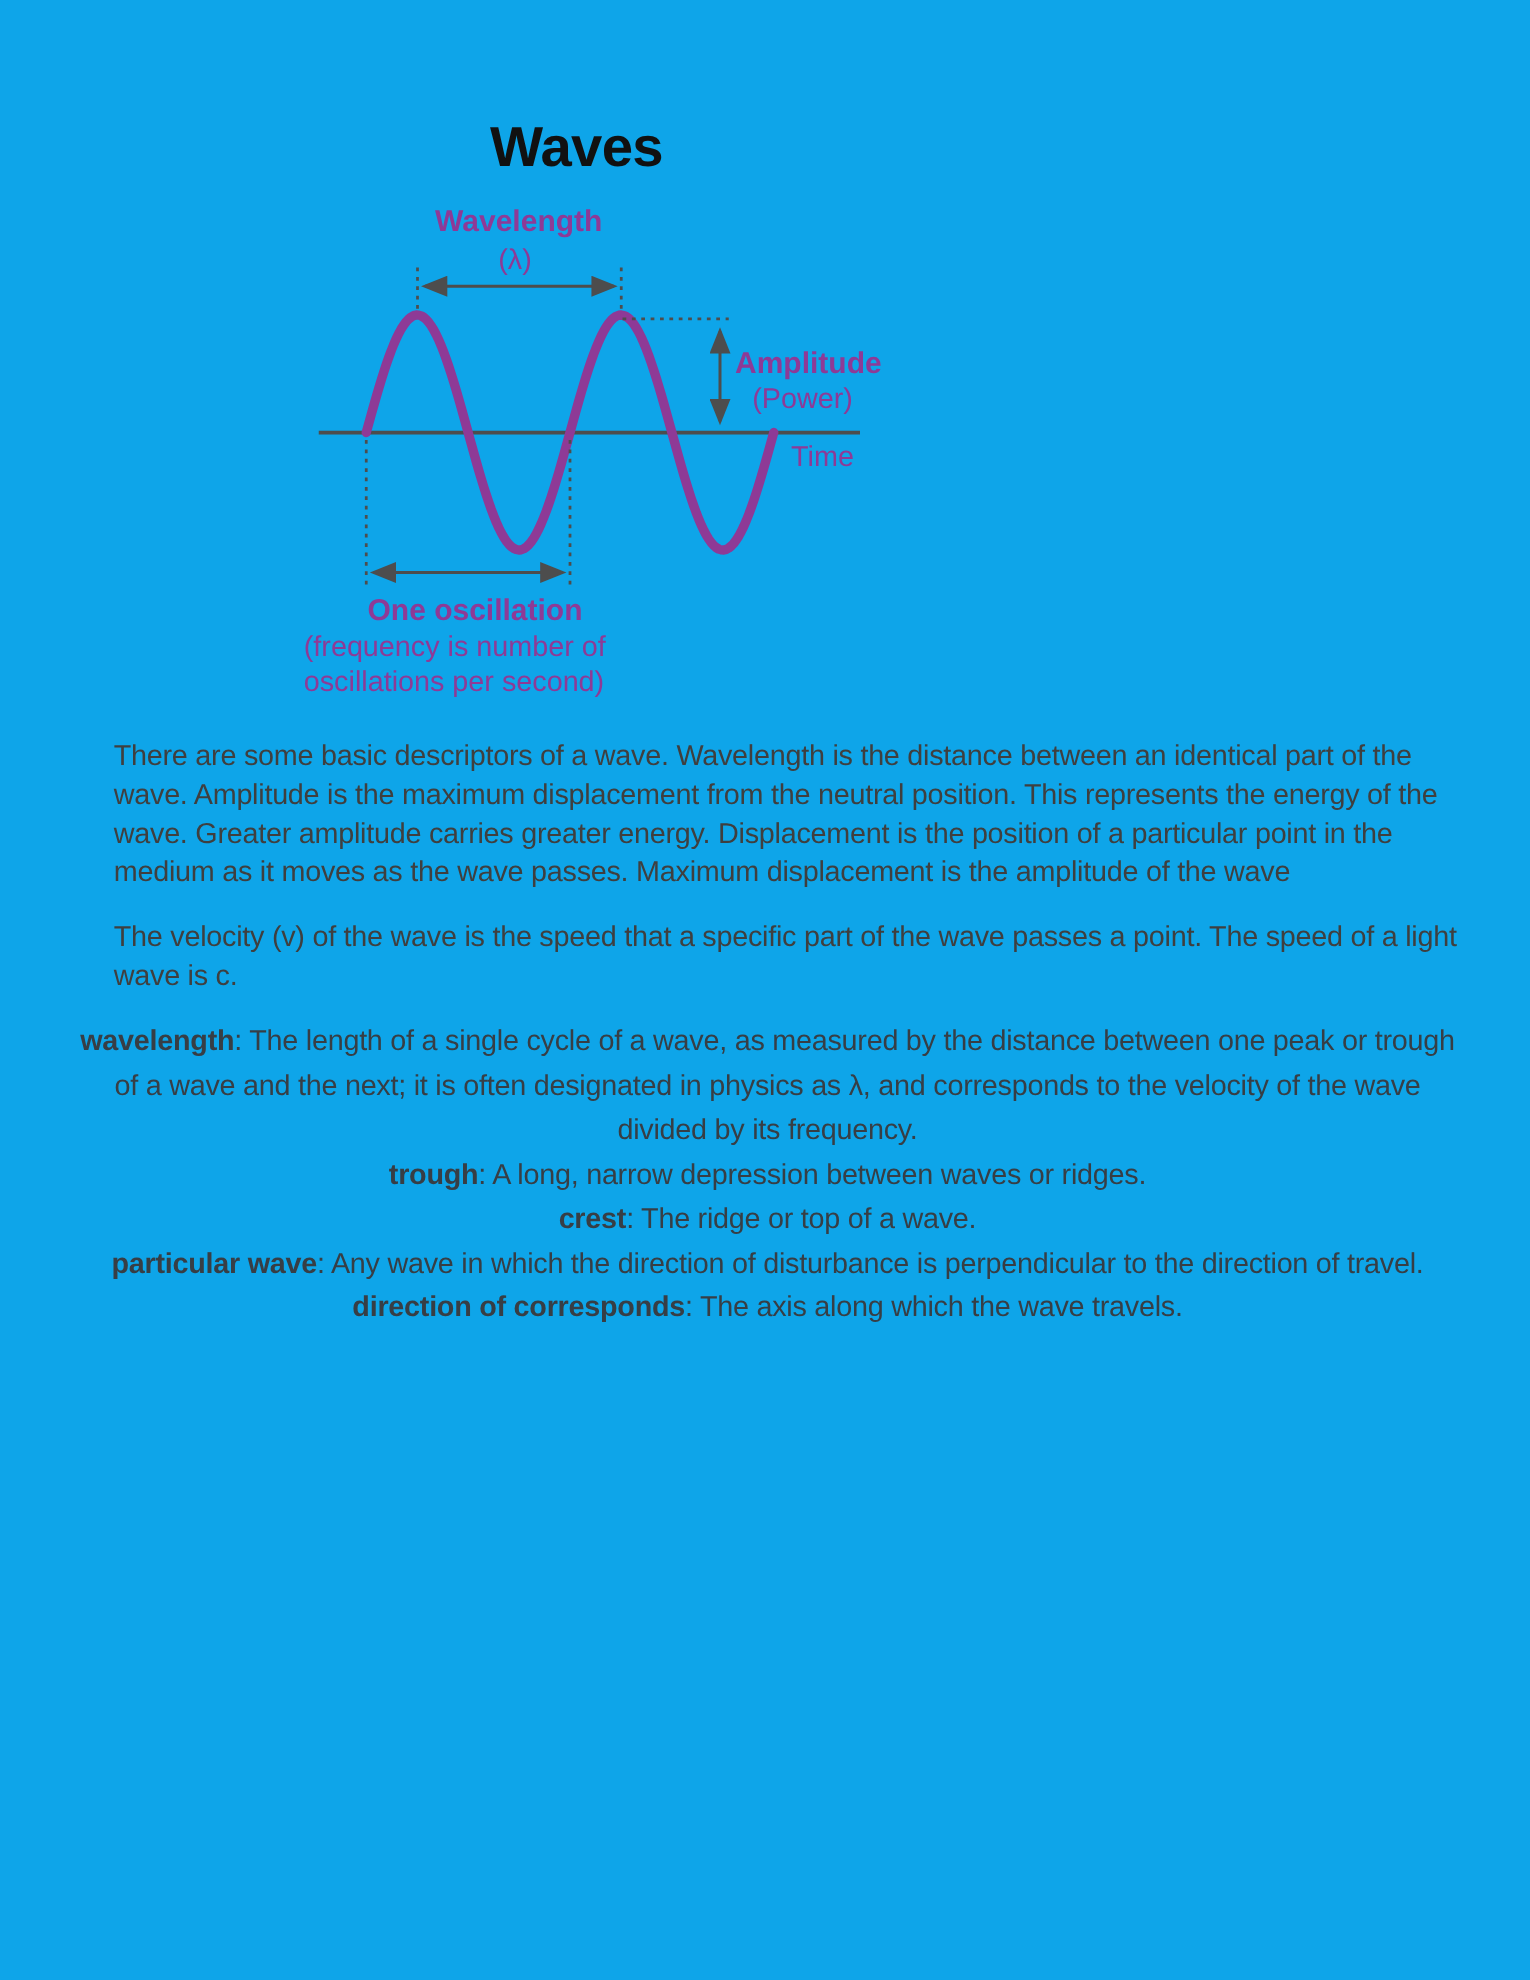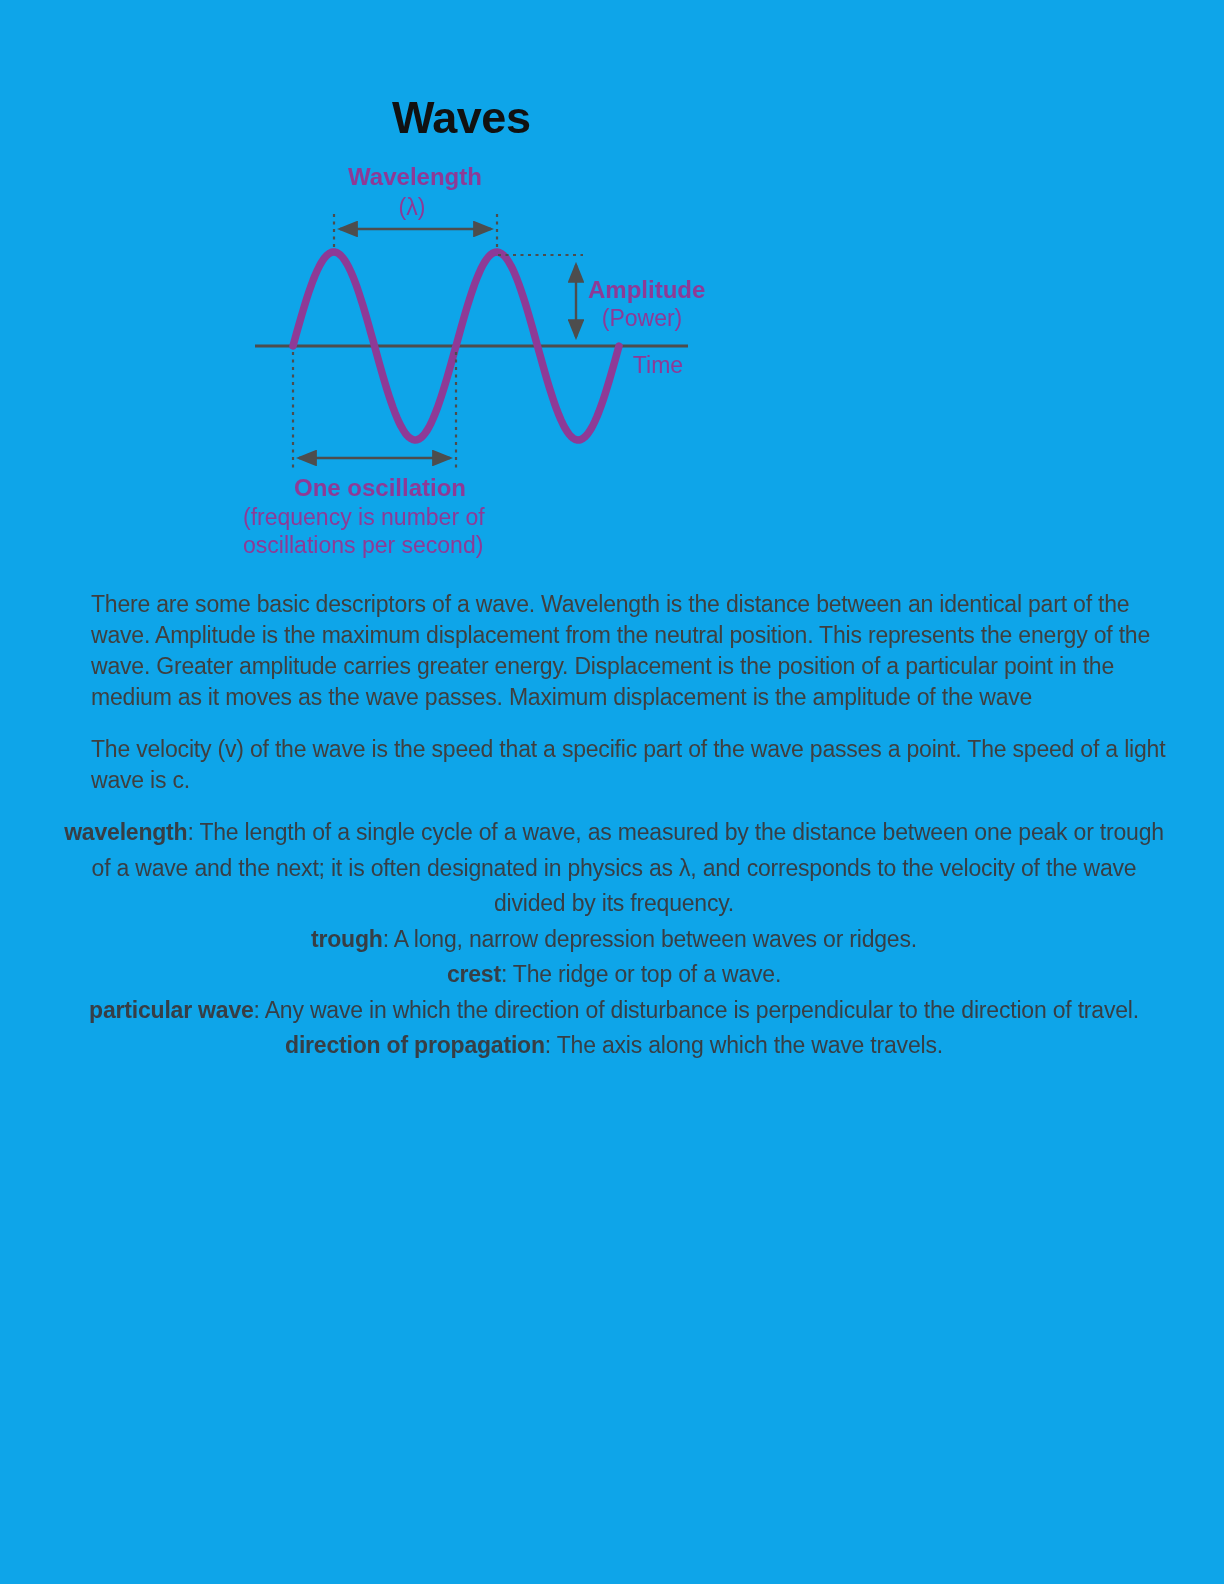--- a/index.html
+++ b/index.html
@@ -139,16 +139,16 @@
   </figure>
 
   <p class="para first">There are some basic descriptors of a wave. Wavelength is the distance between an identical part of the wave. Amplitude is the maximum displacement from the neutral position. This represents the energy of the wave. Greater amplitude carries greater energy. Displacement is the position of a particular point in the medium as it moves as the wave passes. Maximum displacement is the amplitude of the wave</p>
   <p class="para">The velocity (v) of the wave is the speed that a specific part of the wave passes a point. The speed of a light wave is c.</p>
 
   <div class="definitions">
     <div class="definition"><span class="term">wavelength</span><span>: The length of a single cycle of a wave, as measured by the distance between one peak or trough of a wave and the next; it is often designated in physics as λ, and corresponds to the velocity of the wave divided by its frequency.</span></div>
     <div class="definition"><span class="term">trough</span><span>: A long, narrow depression between waves or ridges.</span></div>
     <div class="definition"><span class="term">crest</span><span>: The ridge or top of a wave.</span></div>
     <div class="definition"><span class="term">particular wave</span><span>: Any wave in which the direction of disturbance is perpendicular to the direction of travel.</span></div>
-    <div class="definition"><span class="term">direction of propagation</span><span>: The axis along which the wave travels.</span></div>
+    <div class="definition"><span class="term">direction of corresponds</span><span>: The axis along which the wave travels.</span></div>
   </div>
 
 </div>
 
 </body></html>

